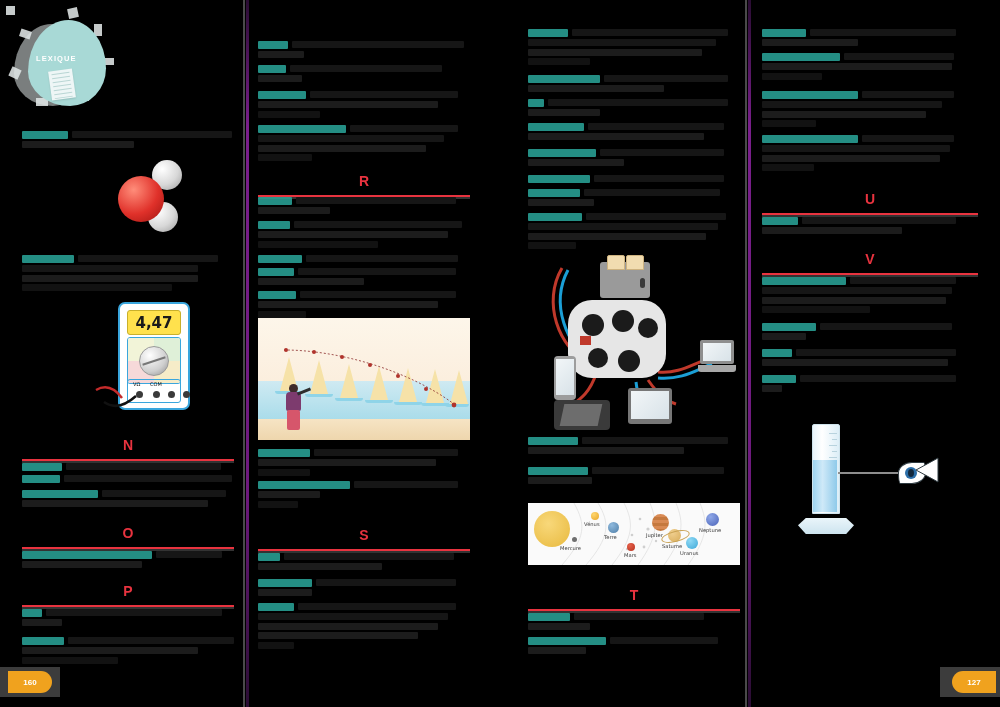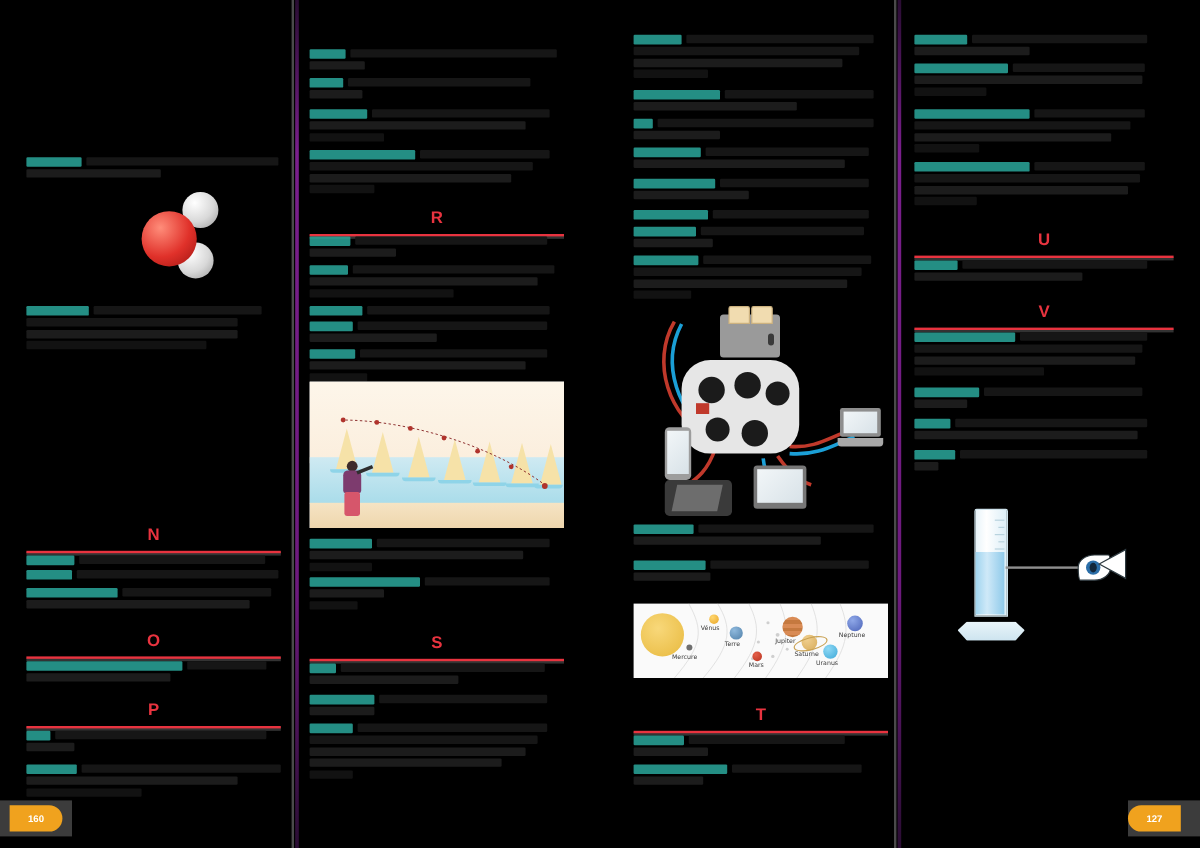--- a/index.html
+++ b/index.html
@@ -90,33 +90,55 @@
      clip-path:polygon(14% 0,86% 0,100% 45%,86% 100%,14% 100%,0 45%);}
   .eye{position:absolute;width:26px;height:20px;background:#fff;border:1px solid #2e3a40;
      border-radius:50% 8% 50% 8%/50% 50% 50% 50%;}
   .pupil{position:absolute;left:6px;top:4px;width:12px;height:12px;border-radius:50%;background:#2b6ea8;}
   .pupil:after{content:"";position:absolute;left:3px;top:2px;width:6px;height:8px;border-radius:50%;background:#12283c;}
 
   
   .pagetab{position:absolute;bottom:14px;height:22px;background:#f0a21e;border-radius:3px;
      display:flex;align-items:center;justify-content:center;color:#fff;font-size:8px;font-weight:700;}
   .pagetab.left{left:8px;width:44px;border-radius:0 11px 11px 0;}
-  .pagetab.right{right:16px;width:44px;border-radius:11px 0 0 11px;margin-top:42px;}
+  .pagetab.right{right:4px;width:44px;border-radius:11px 0 0 11px;margin-top:42px;}
   .tabshade{position:absolute;bottom:10px;height:30px;background:#6e6e6e;opacity:.55;}
 </style>
 </head>
 <body>
 
 <div class="page">
 
   <div class="vsep" style="left:246px;"></div>
   <div class="vsep grey" style="left:243px;background:#4a4a4a;"></div>
   <div class="vsep" style="left:748px;"></div>
   <div class="vsep grey" style="left:745px;background:#4a4a4a;"></div>
 
+  <div class="badge-wrap">
+    <div class="confetti" style="left:0;top:0;width:9px;height:9px;"></div>
+    <div class="confetti" style="left:14px;top:24px;width:11px;height:8px;transform:rotate(18deg);"></div>
+    <div class="confetti" style="left:62px;top:2px;width:10px;height:10px;transform:rotate(-12deg);"></div>
+    <div class="confetti" style="left:88px;top:18px;width:8px;height:12px;"></div>
+    <div class="confetti" style="left:96px;top:52px;width:12px;height:7px;"></div>
+    <div class="confetti" style="left:4px;top:62px;width:10px;height:10px;transform:rotate(25deg);"></div>
+    <div class="confetti" style="left:30px;top:92px;width:12px;height:8px;"></div>
+    <div class="confetti" style="left:74px;top:86px;width:9px;height:9px;"></div>
+    <div class="blob-shadow"></div>
+    <div class="blob"></div>
+    <div class="badge-label">LEXIQUE</div>
+    <div class="doc-icon">
+      <i></i>
+        <i></i>
+        <i></i>
+        <i></i>
+        <i></i>
+        <i></i>
+        <i></i>
+    </div>
+  </div>
 
   <div class="col" style="left:22px;width:212px;">
 
     <div class="entry" style="position:absolute;top:128px;left:0;width:212px;">
       <div class="inline-row"><span class="term" style="width:46px;"></span><span class="ln" style="display:inline-block;width:160px;margin-left:4px;"></span></div>
       <div class="ln d2" style="width:112px;"></div>
     </div>
 
     <div class="mol" style="left:88px;top:160px;width:92px;height:78px;">
       <div class="atomH" style="left:42px;top:0px;"></div>
@@ -124,20 +146,42 @@
       <div class="atomO" style="left:8px;top:16px;"></div>
     </div>
 
     <div class="entry" style="position:absolute;top:252px;left:0;width:212px;">
       <div class="inline-row"><span class="term" style="width:52px;"></span><span class="ln" style="display:inline-block;width:140px;margin-left:4px;"></span></div>
       <div class="ln" style="width:176px;"></div>
       <div class="ln d2" style="width:176px;"></div>
       <div class="ln d3" style="width:150px;"></div>
     </div>
 
+    <div class="mm" style="left:96px;top:302px;width:72px;height:108px;">
+      <div class="mm-screen">4,47</div>
+      <div class="mm-dial">
+        <div class="q" style="left:0;top:0;background:#f2f4d8;"></div>
+        <div class="q" style="right:0;top:0;background:#dff0d8;"></div>
+        <div class="q" style="left:0;bottom:0;background:#f6d9d9;"></div>
+        <div class="q" style="right:0;bottom:0;background:#f6ecc8;"></div>
+        <div class="mm-knob"></div>
+      </div>
+      <div class="mm-ports">
+        <div class="mm-lbl" style="left:5px;">VΩ</div>
+        <div class="mm-lbl" style="left:22px;">COM</div>
+        <div class="mm-port" style="left:8px;"></div>
+        <div class="mm-port" style="left:25px;"></div>
+        <div class="mm-port" style="left:40px;"></div>
+        <div class="mm-port" style="left:55px;"></div>
+      </div>
+      <svg style="position:absolute;left:-24px;bottom:-6px;width:60px;height:38px;overflow:visible">
+        <path d="M0 14 Q14 6 26 22" stroke="#c42b2b" stroke-width="2.5" fill="none"></path>
+        <path d="M8 26 Q22 36 40 20" stroke="#111" stroke-width="2.5" fill="none"></path>
+      </svg>
+    </div>
 
     <div style="position:absolute;top:432px;left:0;width:212px;" class="letter-div">
       <div class="rule grey" style="bottom:0;"></div>
       <div class="ltr">N</div>
       <div class="rule" style="bottom:2px;"></div>
     </div>
 
     <div class="entry" style="position:absolute;top:460px;left:0;width:212px;">
       <div class="inline-row"><span class="term" style="width:40px;"></span><span class="ln" style="display:inline-block;width:155px;margin-left:4px;"></span></div>
     </div>

